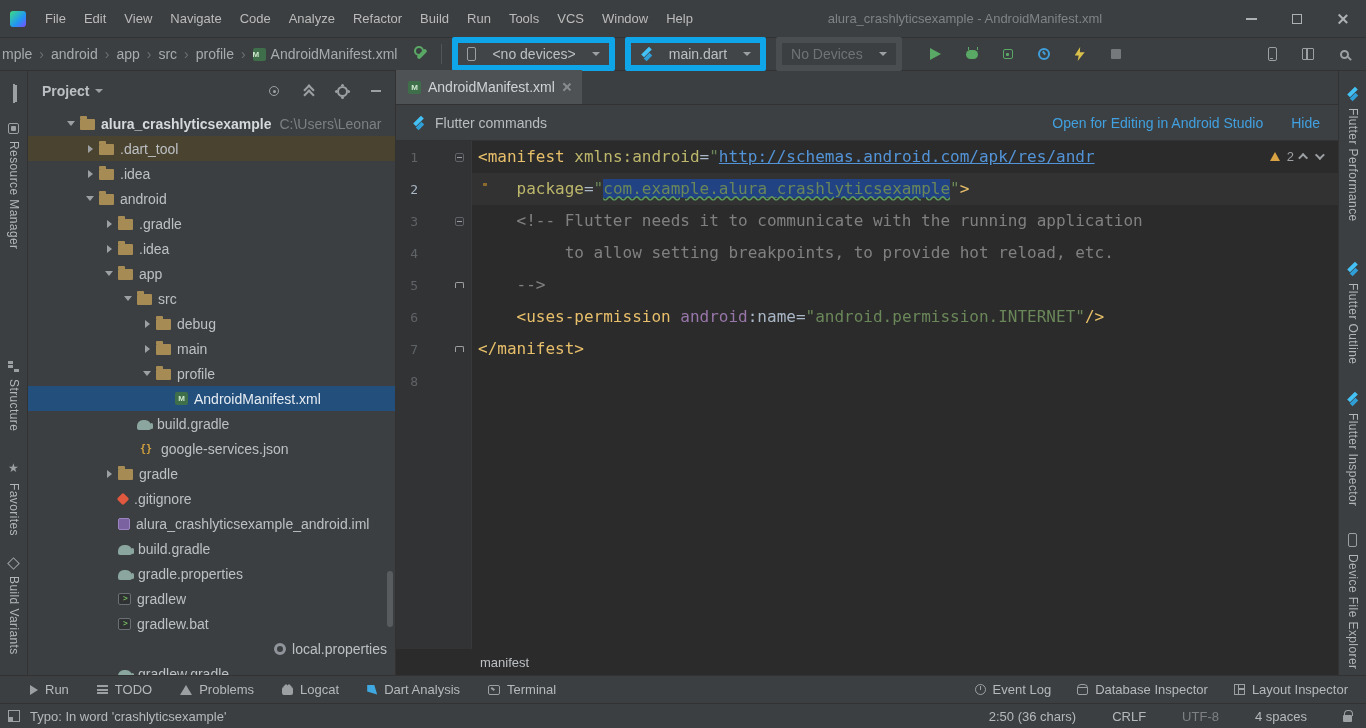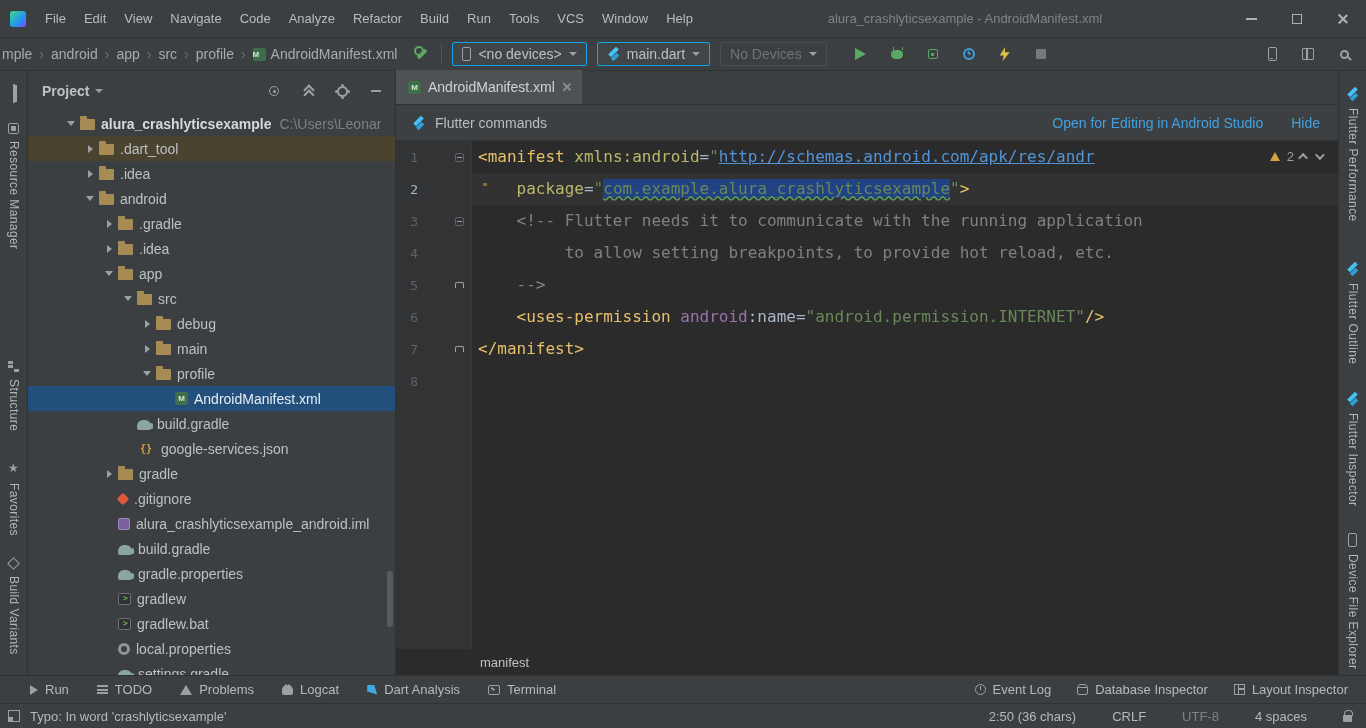--- a/index.html
+++ b/index.html
@@ -23,21 +23,21 @@
   .wc-close-g::before { transform:rotate(45deg); } .wc-close-g::after { transform:rotate(-45deg); }
 
   
   .toolbar { height:33px; flex:none; display:flex; align-items:center; background:#3c3f41;
     border-bottom:1px solid #323232; padding:0 6px 0 2px; }
   .crumbs { display:flex; align-items:center; font-size:14px; color:#a7abaf; white-space:nowrap; }
   .crumb { display:inline-flex; align-items:center; cursor:pointer; }
   .crumb:not(:last-of-type)::after { content:"›"; color:#6d7174; margin:0 7px; }
   .bc-ic { display:inline-flex; margin-right:5px; }
   .vsep { width:1px; height:20px; background:#525557; margin:0 10px; flex:none; }
-  .combo { display:inline-flex; align-items:center; gap:7px; border:1px solid #0ea5e9; border-radius:2px;
+  .combo { display:inline-flex; align-items:center; gap:16px; border:6px solid #0ea5e9; border-radius:2px;
     padding:3px 9px; font-size:14px; color:#bcc0c4; margin-right:10px; cursor:pointer; background:#414547; }
   .combo.dim { color:#6e7377; background:transparent; border-color:#4a4e50; }
   .dd { width:0; height:0; border-top:4px solid #9da0a3; border-left:4px solid transparent; border-right:4px solid transparent; }
   .actions { display:flex; align-items:center; gap:16px; margin-left:14px; }
   .act { width:20px; height:20px; display:flex; align-items:center; justify-content:center; cursor:pointer; }
   .right-actions { margin-left:auto; display:flex; align-items:center; gap:16px; padding-right:6px; }
 
   
   .main { flex:1; min-height:0; display:flex; }
 
@@ -527,31 +527,31 @@
             <span class="tpath"></span>
           </div>
 
           <div class="row" style="padding-left: 72px;">
             <span class="chev none"></span>
             <span class="ticon ic-console"></span>
             <span class="tlabel">gradlew.bat</span>
             <span class="tpath"></span>
           </div>
 
-          <div class="row" style="padding-left: 72px;">
+          <div class="row" style="padding-left: 72px; justify-content: flex-end;">
             <span class="chev none"></span>
             <span class="ticon ic-properties"></span>
             <span class="tlabel">local.properties</span>
             <span class="tpath"></span>
           </div>
 
           <div class="row" style="padding-left: 72px;">
             <span class="chev none"></span>
             <span class="ticon ic-gradle"></span>
-            <span class="tlabel">settings.gradle</span>
+            <span class="tlabel">gradlew.gradle</span>
             <span class="tpath"></span>
           </div>
         </div>
       <span class="vscroll"></span>
     </div>
 
     <div class="ezone">
       <div class="tabbar">
         <span class="etab">
           <span class="ic-manifest"></span>

